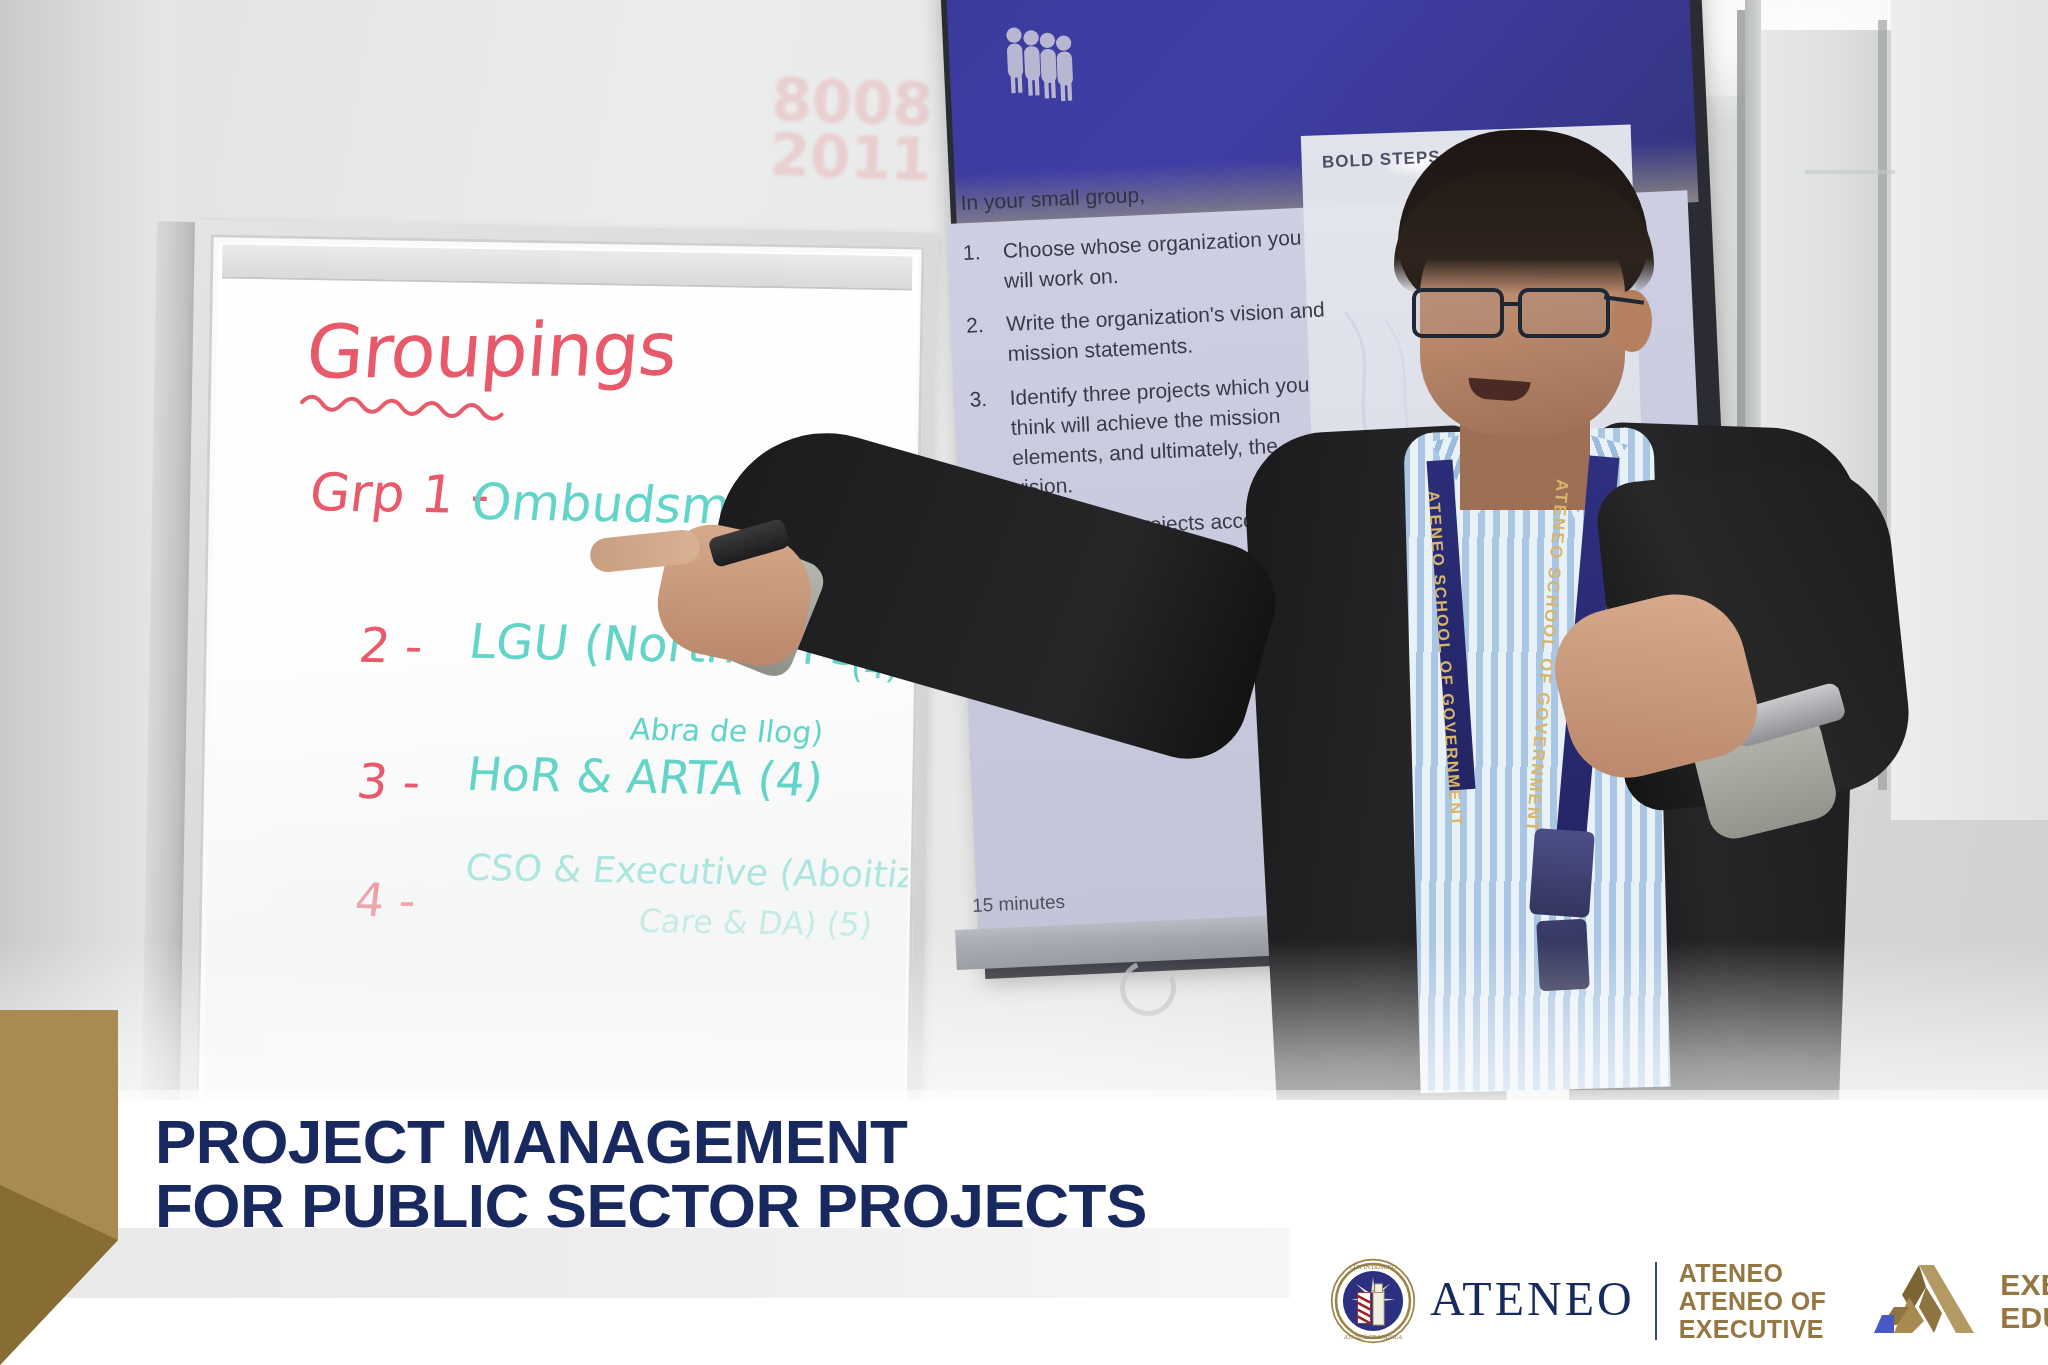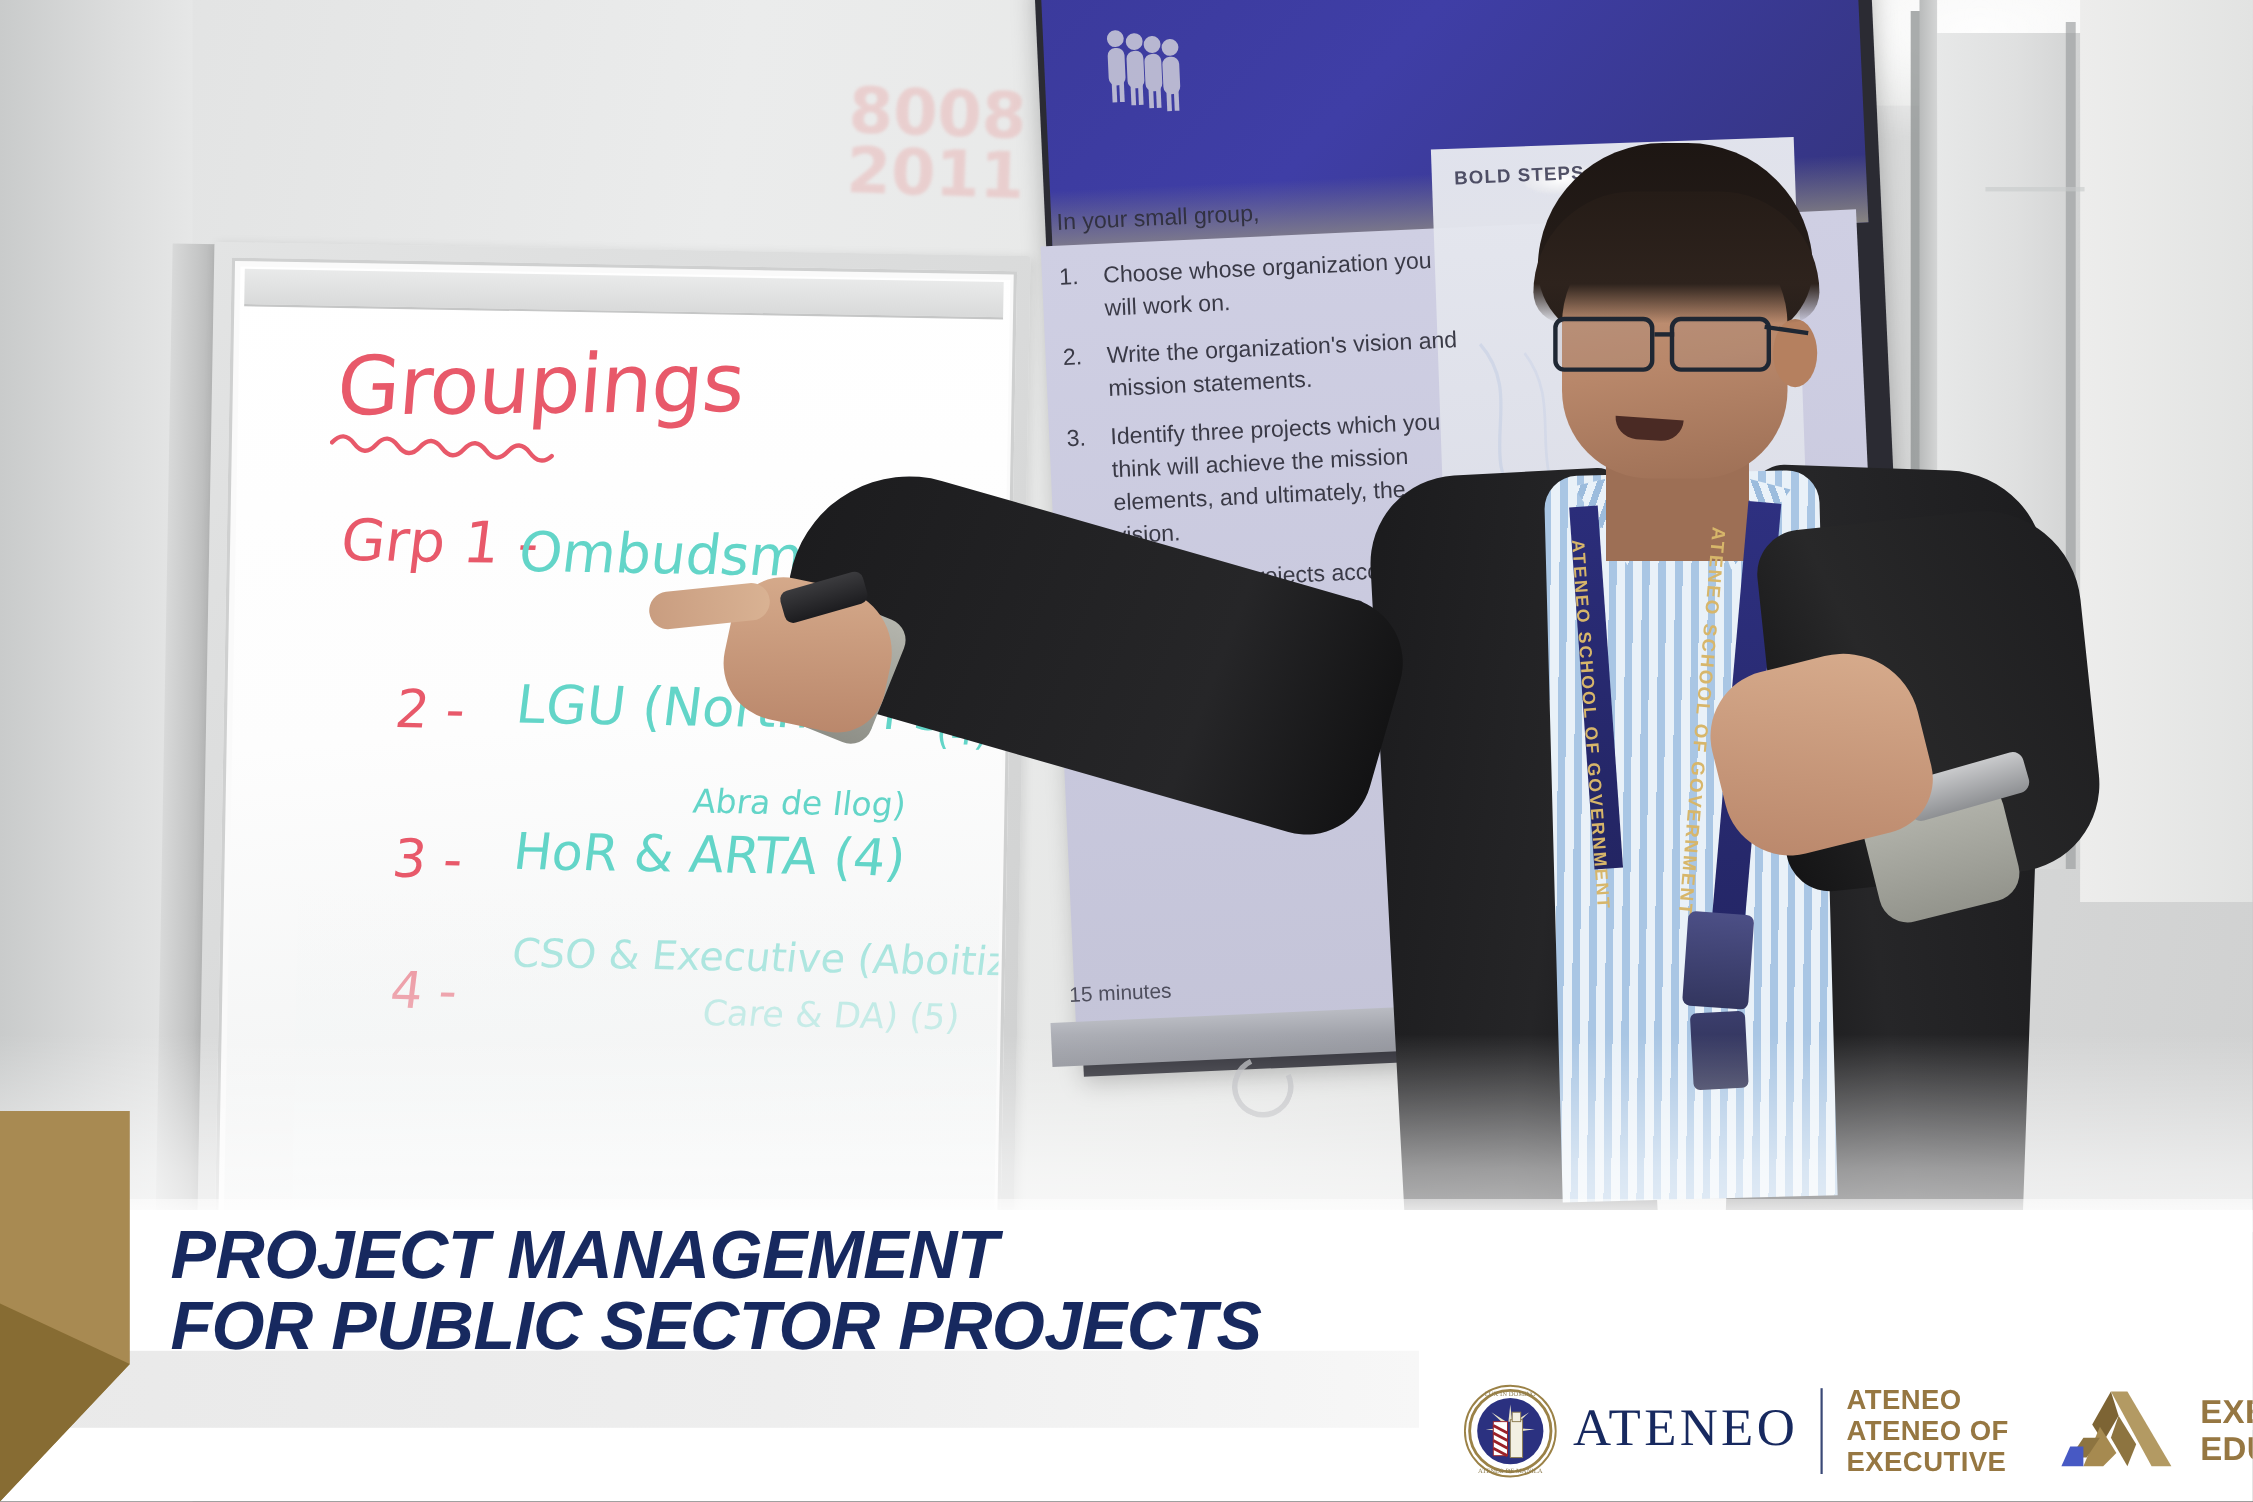--- a/index.html
+++ b/index.html
@@ -401,21 +401,21 @@
     background:linear-gradient(180deg, rgba(255,255,255,.5), #ffffff);
   }
   .subtitle-band{
     position:absolute; left:0; top:1228px; width:1290px; height:70px;
     background:linear-gradient(90deg,#e9e9e9 0%, #eeeeee 55%, #f7f7f7 100%);
   }
   .gold-corner{
     position:absolute; left:0; top:1010px; width:140px; height:355px;
   }
   .title-block{
-    position:absolute; left:155px; top:1110px; width:1200px;font-style:italic;
+    position:absolute; left:155px; top:1110px; width:1200px;
   }
   .title-line{
     font-family:"Liberation Sans", sans-serif;
     font-weight:bold;
     font-size:62px;
     line-height:1.04;
     letter-spacing:-0.5px;
     color:#17295f;
   }
   .subtitle{

